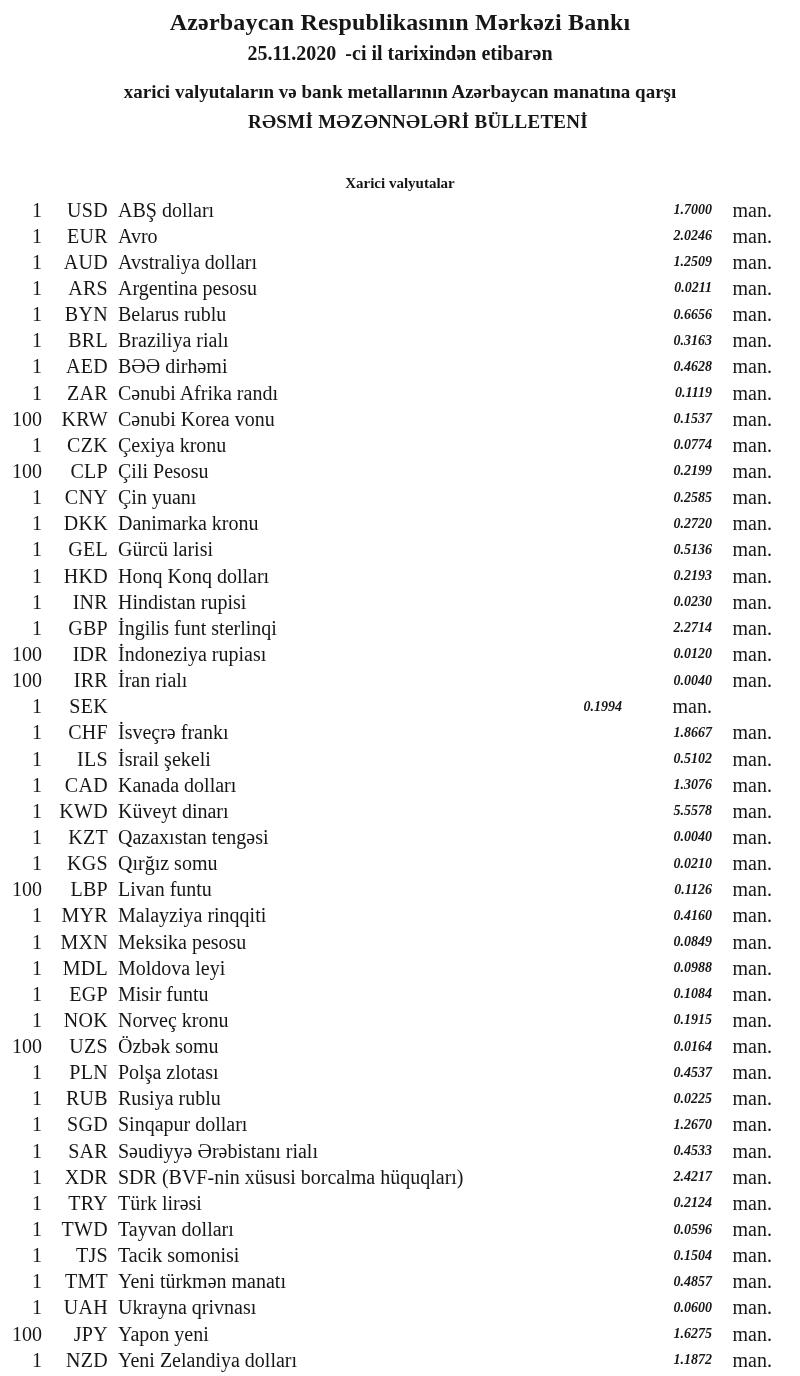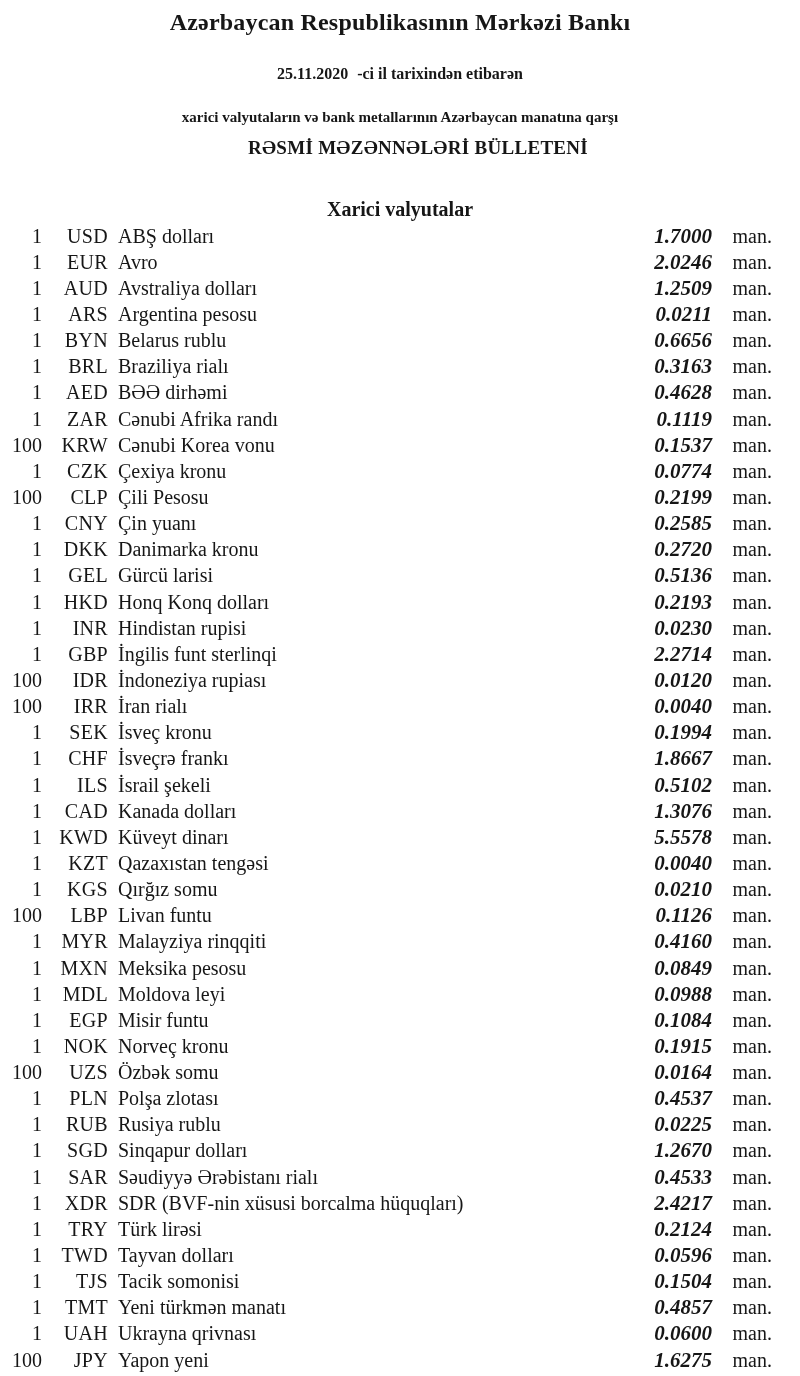--- a/index.html
+++ b/index.html
@@ -23,42 +23,42 @@
     text-align: center;
     font-weight: bold;
   }
   .title {
     padding-top: 7px;
     font-size: 24px;
     line-height: 30px;
     letter-spacing: 0.2px;
   }
   .date-line {
-    margin-top: 24px;
-    font-size: 16px;
+    margin-top: 4px;
+    font-size: 20px;
     line-height: 25px;
   }
   .date-line .date {
     margin-right: 9px;
   }
   .subtitle {
-    margin-top: 18px;
-    font-size: 15px;
+    margin-top: 12px;
+    font-size: 19px;
     line-height: 27px;
   }
   .bulletin-title {
     margin-top: 3px;
     font-size: 19px;
     line-height: 27px;
     letter-spacing: 0.3px;
     padding-left: 36px;
   }
   .section-title {
     margin-top: 36px;
-    font-size: 20px;
+    font-size: 15px;
     line-height: 24px;
     text-align: center;
     font-weight: bold;
   }
   .rates-table {
     margin-top: 2px;
     padding-right: 28px;
   }
   .row {
     display: grid;
@@ -75,21 +75,21 @@
     letter-spacing: 0.3px;
   }
   .name {
     padding-left: 10px;
     white-space: nowrap;
   }
   .rate {
     text-align: right;
     font-weight: bold;
     font-style: italic;
-    font-size: 21px;
+    font-size: 14px;
   }
   .unit {
     text-align: right;
   }
 </style>
 </head>
 <body>
 
 <div class="page">
 
@@ -253,21 +253,20 @@
     <span class="qty">100</span>
     <span class="code">IRR</span>
     <span class="name">İran rialı</span>
     <span class="rate">0.0040</span>
     <span class="unit">man.</span>
   </div>
 
   <div class="row">
     <span class="qty">1</span>
     <span class="code">SEK</span>
-    <span class="name">İsveç kronu</span>
     <span class="rate">0.1994</span>
     <span class="unit">man.</span>
   </div>
 
   <div class="row">
     <span class="qty">1</span>
     <span class="code">CHF</span>
     <span class="name">İsveçrə frankı</span>
     <span class="rate">1.8667</span>
     <span class="unit">man.</span>

